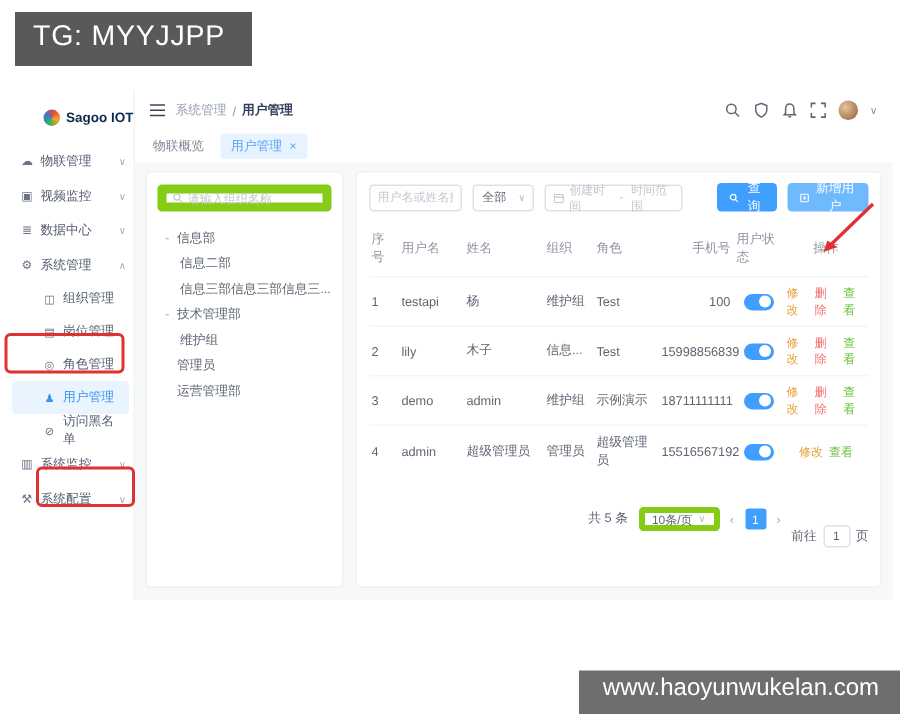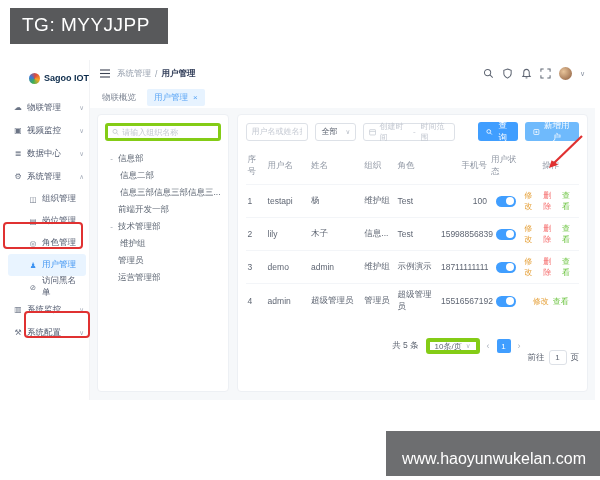--- a/index.html
+++ b/index.html
@@ -1,20 +1,20 @@
 <!DOCTYPE html>
 <html><head>
 <meta charset="utf-8">
 <style>
 *{margin:0;padding:0;box-sizing:border-box;}
 html,body{width:600px;height:480px;background:#fff;overflow:hidden;position:relative;
   font-family:"Liberation Sans","DejaVu Sans",sans-serif;}
 .banner{position:absolute;z-index:20;color:#fff;}
 .banner.tg{left:10px;top:8px;background:#58595b;font-size:19px;padding:6px 18px 8px 12px;letter-spacing:.5px;}
-.banner.wm{right:0;bottom:4px;background:#6d6e70;font-size:16px;padding:19px 14px 8px 16px;}
+.banner.wm{right:0;bottom:4px;background:#6d6e70;font-size:16px;padding:3px 14px 8px 16px;}
 .app{position:absolute;left:5px;top:60px;width:590px;height:340px;display:flex;background:#fff;}
 
 .sidebar{flex:0 0 84px;display:flex;flex-direction:column;padding-top:6px;align-items:flex-end;}
 .logo{height:24px;display:flex;align-items:center;gap:4px;padding-left:9px;}
 .logo-dot{width:11px;height:11px;border-radius:50%;background:conic-gradient(from 20deg,#e0493d,#f5a623,#3db054,#3a79d8,#e0493d);}
 .logo-text{font-size:9px;font-weight:700;color:#0b2a4a;}
 .menu{margin-top:6px;font-size:8.5px;color:#515a6e;}
 .mi{height:23px;display:flex;align-items:center;gap:4px;padding:0 5px 0 8px;cursor:pointer;}
 .mi .g{font-size:8px;color:#6b7485;width:10px;text-align:center;flex:0 0 10px;}
 .mi .chev{margin-left:auto;font-size:6.5px;color:#a3abb8;}
@@ -31,21 +31,21 @@
 .hicons svg{display:block;}
 .avatar{width:13px;height:13px;border-radius:50%;background:radial-gradient(circle at 35% 35%,#e8c49a,#8a5a3b);}
 .chev-sm{font-size:7px;color:#8a93a2;}
 .tabsrow{height:21px;display:flex;align-items:center;gap:11px;padding:0 12px;font-size:8.5px;color:#7e8694;}
 .tabpill{display:flex;align-items:center;gap:5px;background:#e7f3ff;color:#58a4f5;padding:2.5px 7px;border-radius:2px;cursor:pointer;}
 .tabpill .x{font-size:8px;}
 .content{flex:1;background:#f6f8fa;display:flex;gap:8px;padding:6px 7px 8px 7px;min-height:0;}
 .card{background:#fff;border:1px solid #edf0f4;border-radius:4px;}
 
 .org{flex:0 0 111px;padding:8px 7px;display:flex;flex-direction:column;}
-.search-box{height:18px;border:3px solid #84cc16;border-radius:3px;display:flex;align-items:center;gap:3px;padding:0 4px;background:#fff;}
+.search-box{height:18px;border:6px solid #84cc16;border-radius:3px;display:flex;align-items:center;gap:3px;padding:0 4px;background:#fff;}
 .search-box input{border:0;outline:0;width:100%;font-size:8px;color:#5f6673;background:transparent;font-family:inherit;}
 .search-box input::placeholder{color:#c3c8d1;}
 .tree{margin-top:9px;font-size:8.5px;color:#5c6572;}
 .tnode{height:17px;display:flex;align-items:center;gap:3px;white-space:nowrap;overflow:hidden;cursor:pointer;}
 .tnode .mk{width:7px;flex:0 0 7px;color:#99a0ab;font-size:8px;text-align:center;}
 .tnode.l0{padding-left:3px;}
 .tnode.l1{padding-left:15px;}
 .tnode .lb{overflow:hidden;text-overflow:ellipsis;}
 
 .tablecard{flex:1;min-width:0;padding:7px 8px;display:flex;flex-direction:column;}
@@ -209,24 +209,20 @@
         <div class="tree">
           <div class="tnode l0">
               <span class="mk">-</span>
               <span class="lb">信息部</span>
             </div>
           <div class="tnode l1">
               <span class="lb">信息二部</span>
             </div>
           <div class="tnode l1">
               <span class="lb">信息三部信息三部信息三...</span>
-            </div>
-          <div class="tnode l0">
-              <span class="mk"></span>
-              <span class="lb">前端开发一部</span>
             </div>
           <div class="tnode l0">
               <span class="mk">-</span>
               <span class="lb">技术管理部</span>
             </div>
           <div class="tnode l1">
               <span class="lb">维护组</span>
             </div>
           <div class="tnode l0">
               <span class="mk"></span>

